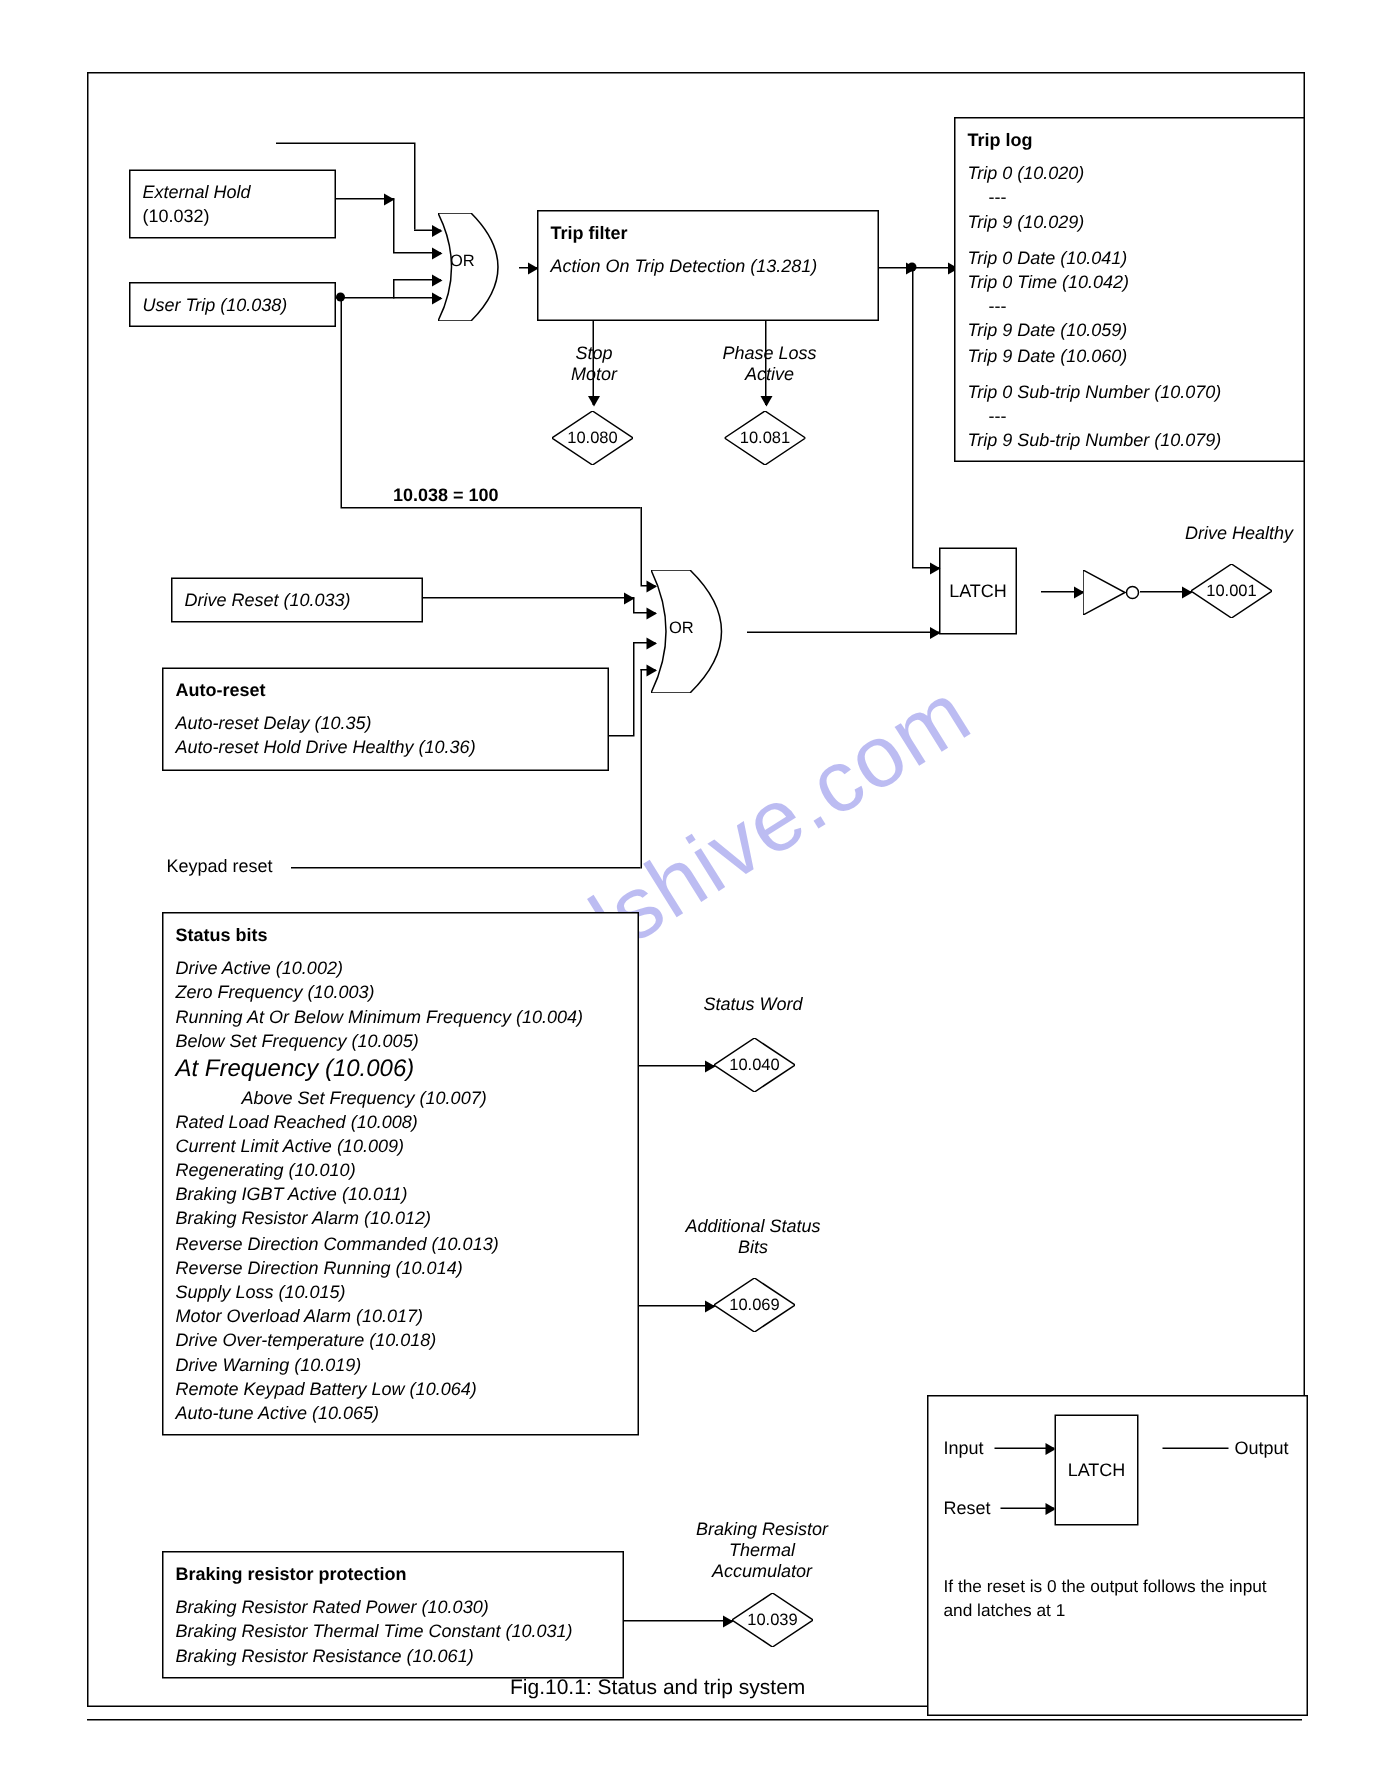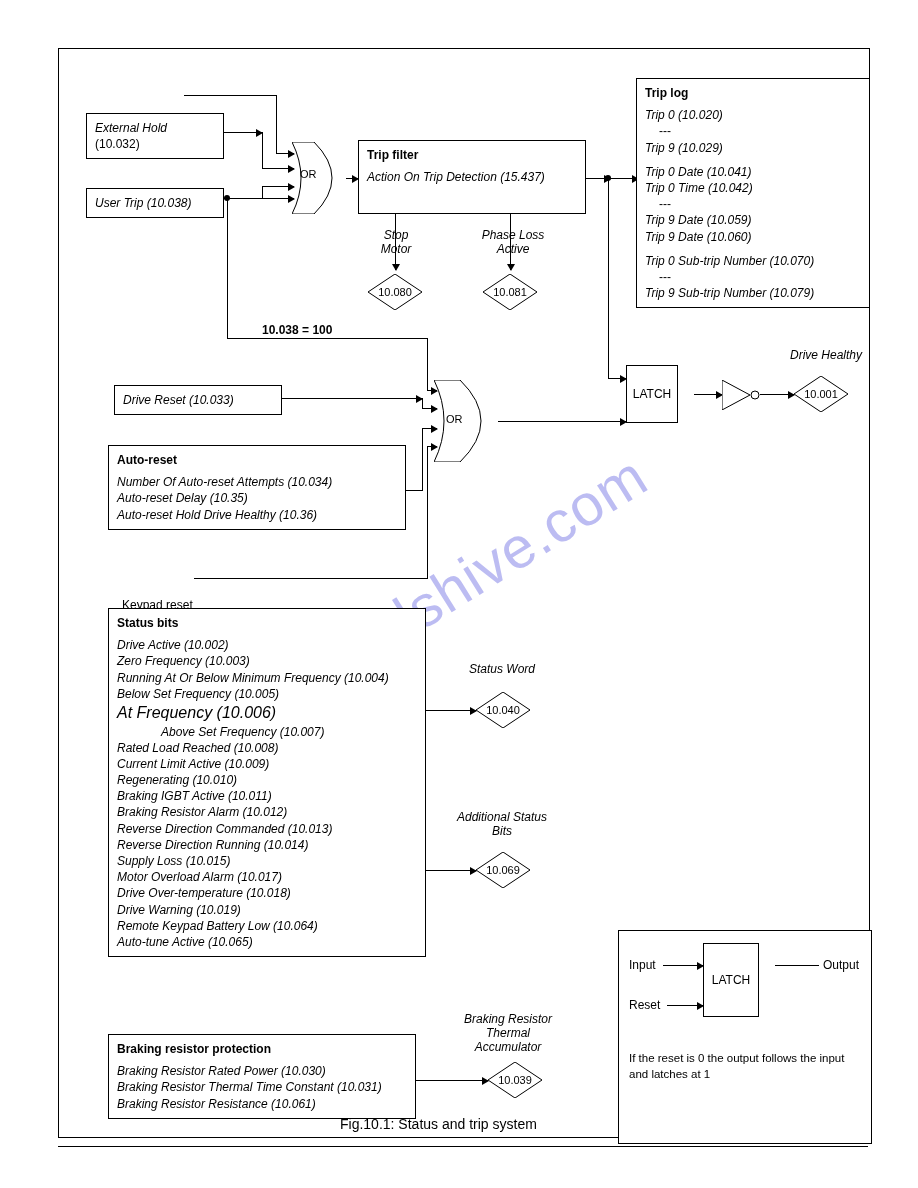--- a/index.html
+++ b/index.html
@@ -133,21 +133,21 @@
   <svg width="60" height="72">
     <path d="M0,0 Q18,36 0,72 L22,72 Q58,36 22,0 Z" fill="#fff" stroke="#000"></path>
   </svg>
 </div>
 <div class="label" style="left:300px; top:168px; font-size:11px;">OR</div>
 <div class="line hline arrow-right" style="left:346px; top:178px; width:12px;"></div>
 
 <div class="box" style="left:358px; top:140px; width:210px; height:60px;">
   <div class="bold">Trip filter</div>
   <div style="height:6px;"></div>
-  <div class="italic">Action On Trip Detection (15.437)</div>
+  <div class="italic">Action On Trip Detection (13.281)</div>
 </div>
 
 <div class="line hline arrow-right" style="left:586px; top:178px; width:24px;"></div>
 <div class="dot" style="left:605px; top:175px;"></div>
 <div class="line vline" style="left:608px; top:178px; height:200px;"></div>
 <div class="line hline arrow-right" style="left:608px; top:178px; width:30px;"></div>
 
 <div class="line vline arrow-down" style="left:395px; top:214px; height:56px;"></div>
 <div class="label italic center" style="left:370px; top:228px; width:52px;">Stop
 Motor</div>
@@ -197,29 +197,28 @@
 <div class="box" style="left:114px; top:385px; width:150px;">
   <span class="italic">Drive Reset (10.033)</span>
 </div>
 <div class="line hline arrow-right" style="left:282px; top:398px; width:140px;"></div>
 <div class="line vline" style="left:422px; top:398px; height:10px;"></div>
 <div class="line hline arrow-right" style="left:422px; top:408px; width:15px;"></div>
 
 <div class="box" style="left:108px; top:445px; width:280px;">
   <div class="bold">Auto-reset</div>
   <div style="height:6px;"></div>
-  <div class="italic">Number Of Auto-reset Attempts (10.034)</div>
   <div class="italic">Auto-reset Delay (10.35)</div>
   <div class="italic">Auto-reset Hold Drive Healthy (10.36)</div>
 </div>
 <div class="line hline" style="left:406px; top:490px; width:16px;"></div>
 <div class="line vline" style="left:422px; top:428px; height:63px;"></div>
 <div class="line hline arrow-right" style="left:422px; top:428px; width:15px;"></div>
 
-<div class="label" style="left:122px; top:570px;margin-top:28px;">Keypad reset</div>
+<div class="label" style="left:111px; top:570px;">Keypad reset</div>
 <div class="line hline" style="left:194px; top:578px; width:233px;"></div>
 <div class="line vline" style="left:427px; top:446px; height:133px;"></div>
 <div class="line hline arrow-right" style="left:427px; top:446px; width:10px;"></div>
 
 <div class="or-gate" style="left:434px; top:380px;">
   <svg width="70" height="82">
     <path d="M0,0 Q20,41 0,82 L26,82 Q68,41 26,0 Z" fill="#fff" stroke="#000"></path>
   </svg>
 </div>
 <div class="label" style="left:446px; top:413px; font-size:11px;">OR</div>

